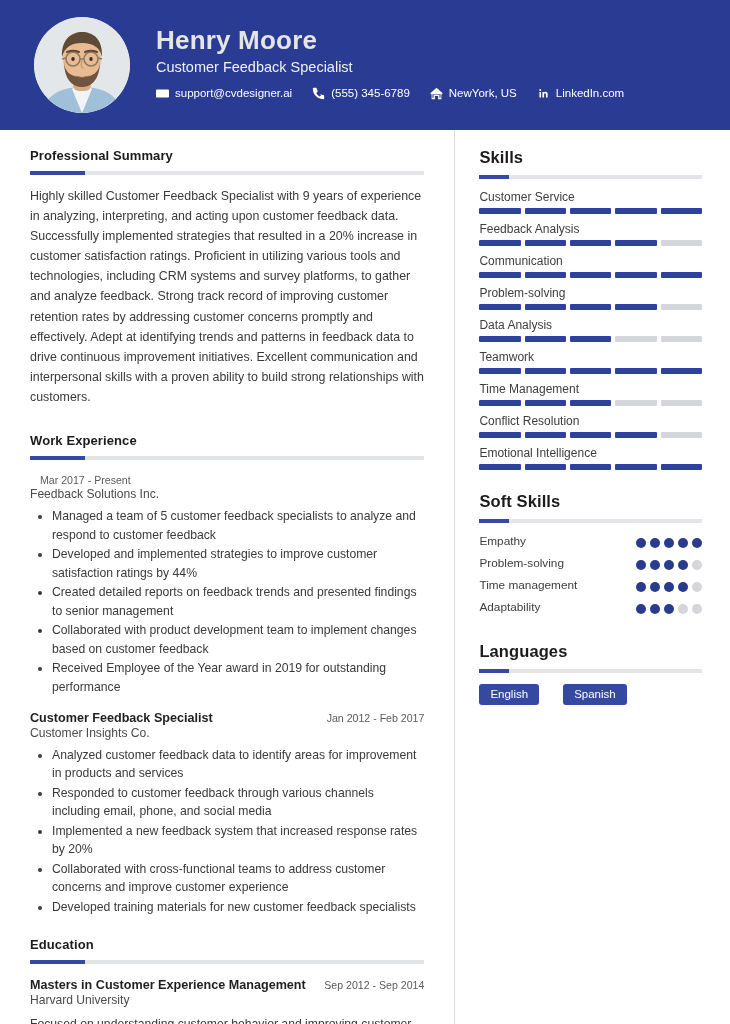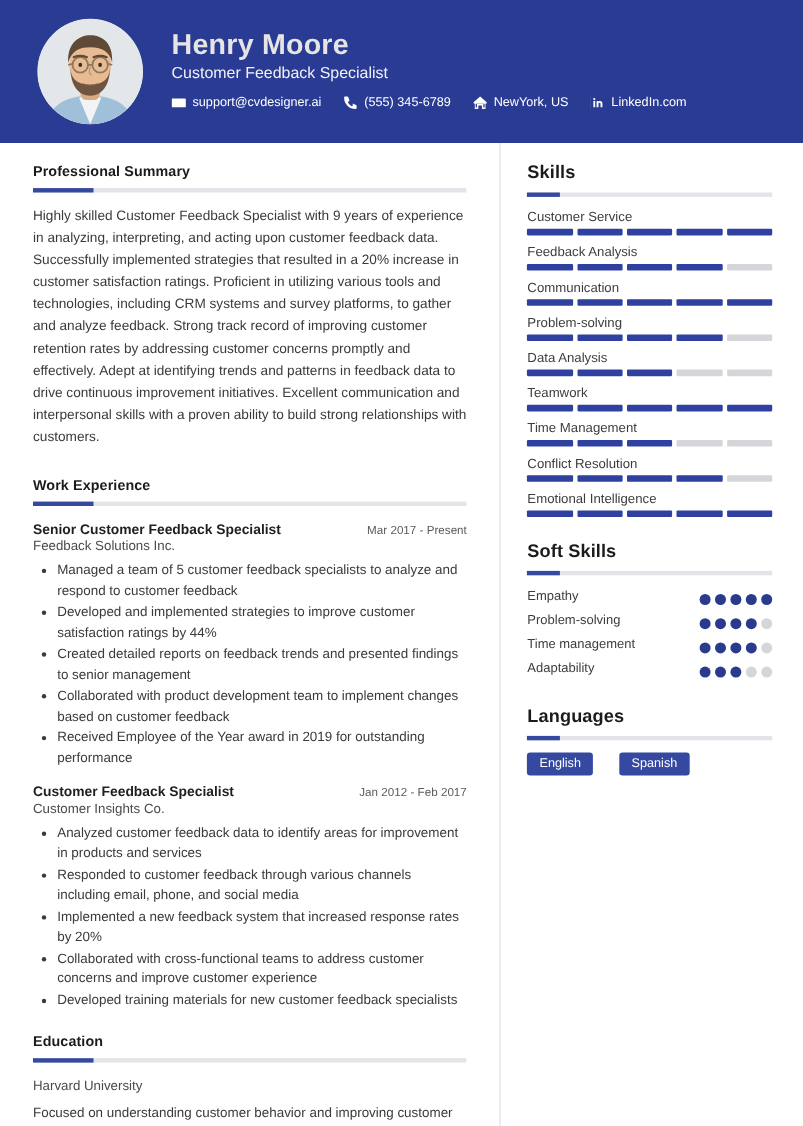--- a/index.html
+++ b/index.html
@@ -159,21 +159,21 @@
     flex: 1;
     height: 6px;
     background: #d4d6d9;
     border-radius: 1px;
   }
   .skill-seg.on { background: #2F40A0; }
 
   
   .soft-row {
     display: flex;
-    align-items: flex-end;
+    align-items: center;
     justify-content: space-between;
     margin-bottom: 6px;
     gap: 8px;
   }
   .soft-name {
     font-size: 11.8px;
     color: #3d3d3d;
     line-height: 1.35;
     flex: 1 1 auto;
   }
@@ -306,21 +306,20 @@
       </div>
 
       <div class="gap-lg"></div>
 
       <div class="sec">
         <div class="sec-title">Work Experience</div>
         <div class="sec-rule"></div>
 
         <div class="entry">
           <div class="entry-head">
-            <span class="entry-title">Senior Customer Feedback Specialist</span>
             <span class="entry-date">Mar 2017 - Present</span>
           </div>
           <div class="entry-org">Feedback Solutions Inc.</div>
           <ul class="bullets">
             <li>Managed a team of 5 customer feedback specialists to analyze and respond to customer feedback</li>
             <li>Developed and implemented strategies to improve customer satisfaction ratings by 44%</li>
             <li>Created detailed reports on feedback trends and presented findings to senior management</li>
             <li>Collaborated with product development team to implement changes based on customer feedback</li>
             <li>Received Employee of the Year award in 2019 for outstanding performance</li>
           </ul>
@@ -342,20 +341,24 @@
         </div>
       </div>
 
       <div class="gap-md"></div>
 
       <div class="sec">
         <div class="sec-title">Education</div>
         <div class="sec-rule"></div>
 
         <div class="entry">
+          <div class="entry-head">
+            <span class="entry-title">Masters in Customer Experience Management</span>
+            <span class="entry-date">Sep 2012 - Sep 2014</span>
+          </div>
           <div class="entry-org">Harvard University</div>
           <div class="entry-desc">Focused on understanding customer behavior and improving customer satisfaction levels.</div>
         </div>
 
       </div>
 
     </div>
 
     <div class="col-right">
 

